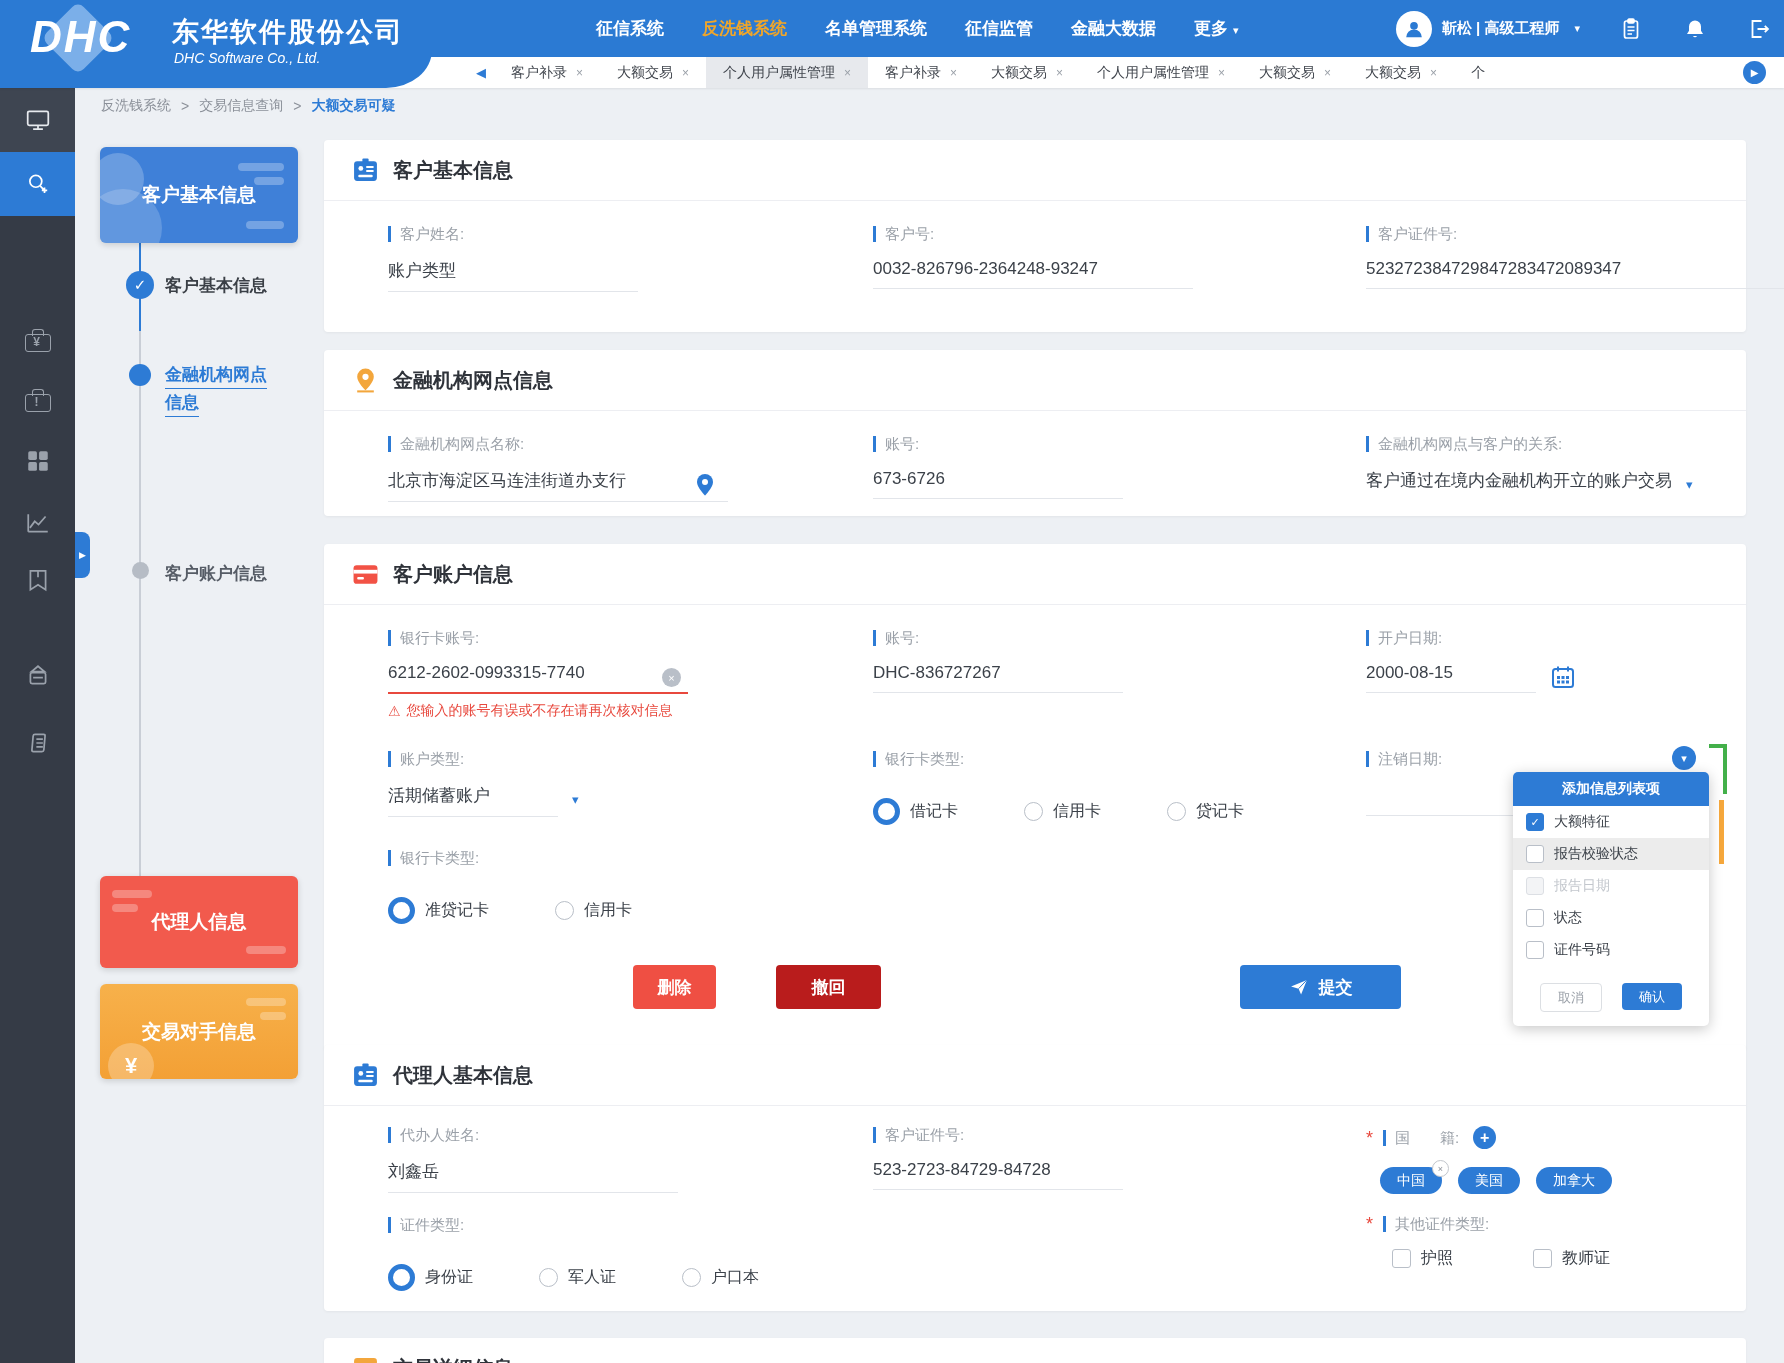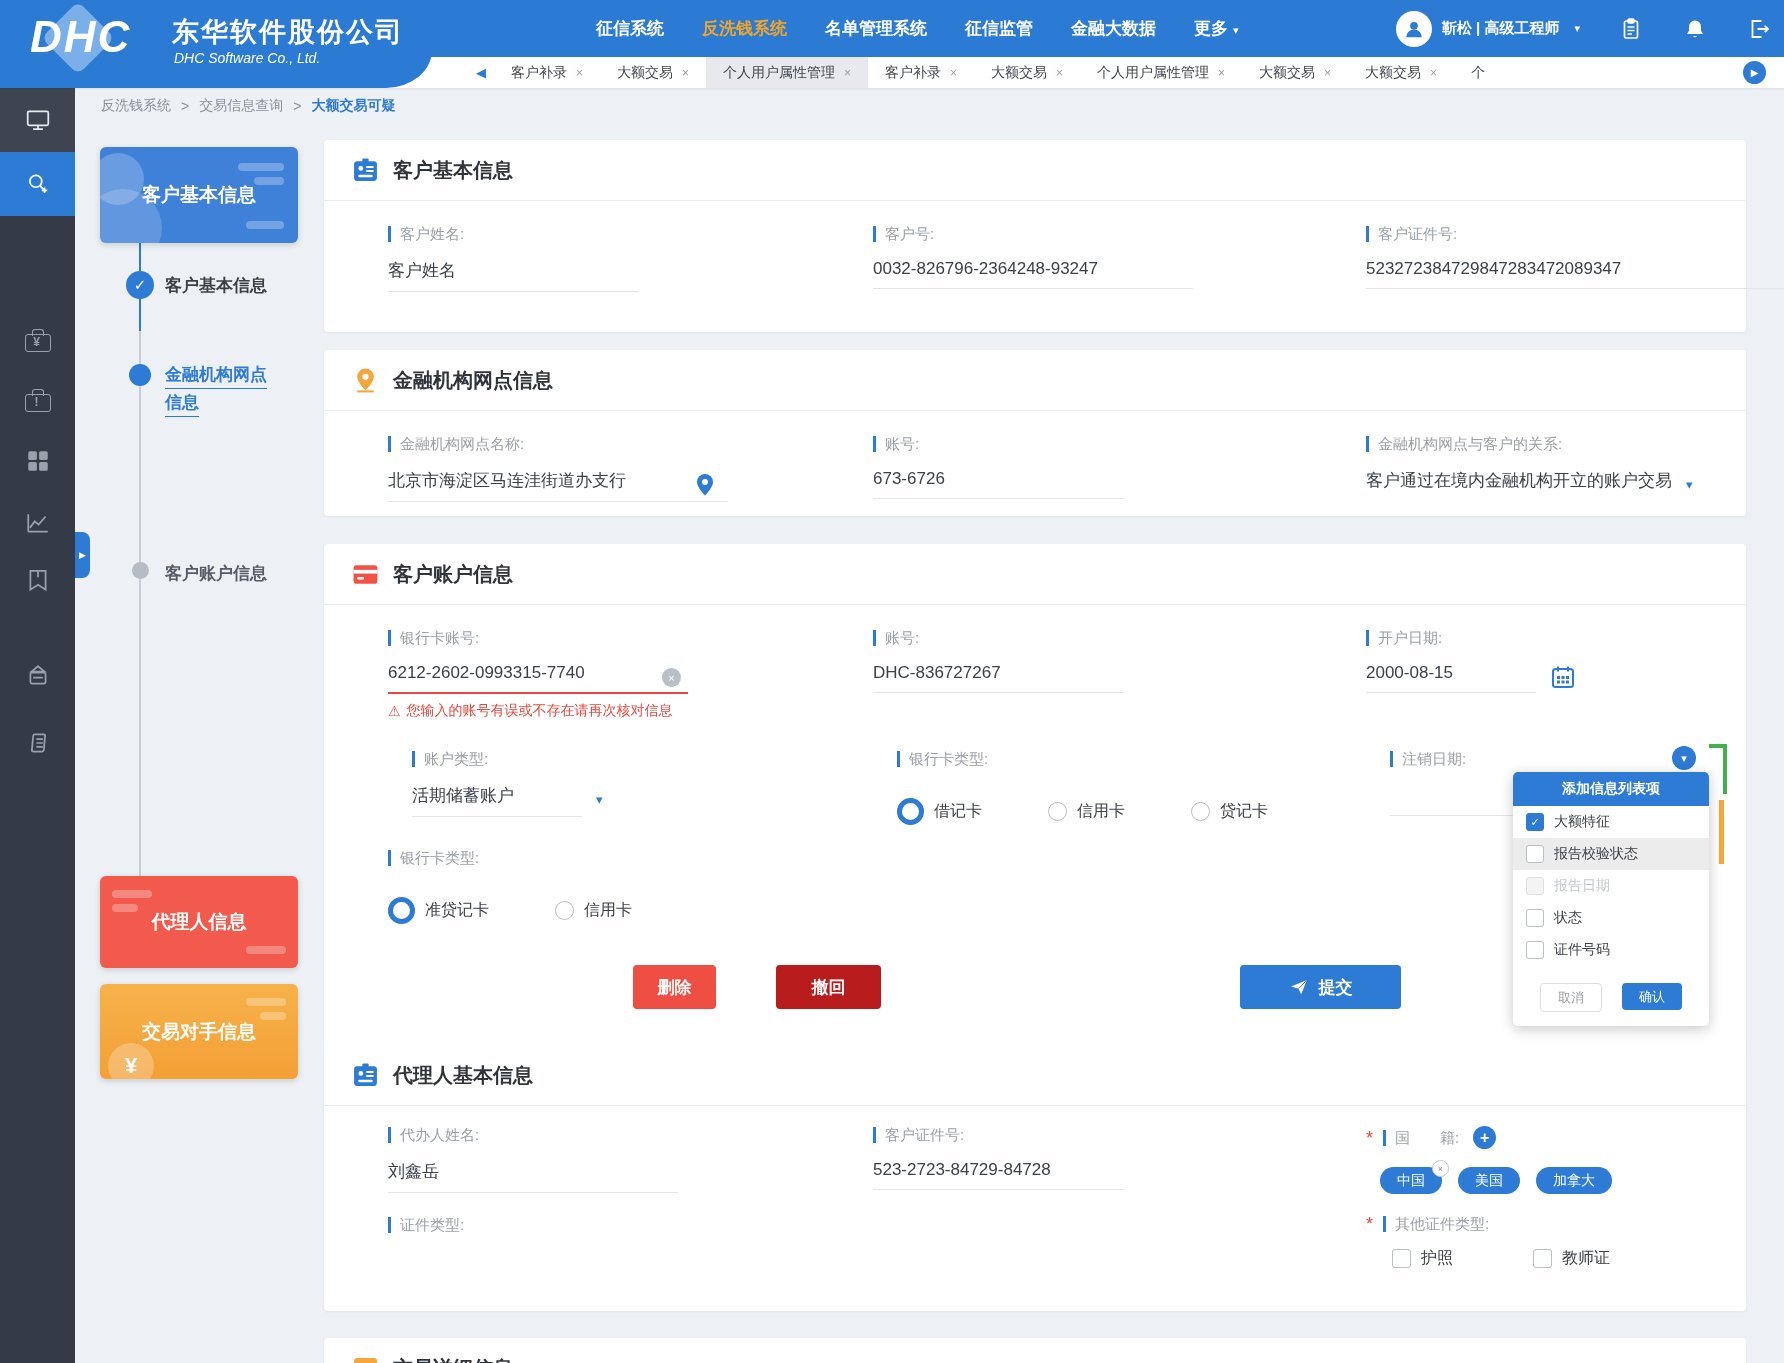--- a/index.html
+++ b/index.html
@@ -336,21 +336,21 @@
           <circle cx="8.5" cy="11" r="2.3" fill="#fff"></circle>
           <rect x="13.5" y="8.6" width="7.5" height="2" rx="1" fill="#fff"></rect>
           <rect x="13.5" y="12.4" width="7.5" height="2" rx="1" fill="#fff"></rect>
           <rect x="6" y="17" width="14" height="2.4" rx="1.2" fill="#fff"></rect>
         </svg>
       <span class="card-title">客户基本信息</span>
     </div>
     <div class="frow">
       <div>
         <span class="flabel">客户姓名:</span>
-        <div class="fval w250">客户姓名</div>
+        <div class="fval w250">账户类型</div>
       </div>
       <div>
         <span class="flabel">客户号:</span>
         <div class="fval w320">0032-826796-2364248-93247</div>
       </div>
       <div>
         <span class="flabel">客户证件号:</span>
         <div class="fval w430">523272384729847283472089347</div>
       </div>
     </div>
@@ -425,21 +425,21 @@
               <rect x="7" y="12" width="3" height="3" fill="#2d7bd5" stroke="none"></rect>
               <rect x="11.5" y="12" width="3" height="3" fill="#2d7bd5" stroke="none"></rect>
               <rect x="16" y="12" width="3" height="3" fill="#2d7bd5" stroke="none"></rect>
               <rect x="7" y="16.5" width="3" height="3" fill="#2d7bd5" stroke="none"></rect>
               <rect x="11.5" y="16.5" width="3" height="3" fill="#2d7bd5" stroke="none"></rect>
               <rect x="16" y="16.5" width="3" height="3" fill="#2d7bd5" stroke="none"></rect>
             </svg>
         </div>
       </div>
     </div>
-    <div class="frow" style="padding-top:30px;margin-left:24px;">
+    <div class="frow" style="padding-top:30px;">
       <div>
         <span class="flabel">账户类型:</span>
         <div class="fvline">
           <div class="fval w170">活期储蓄账户</div>
           <span class="dd">▾</span>
         </div>
       </div>
       <div>
         <span class="flabel">银行卡类型:</span>
         <div class="radio-row">
@@ -541,20 +541,34 @@
             </span>
           <span class="tag">
               <span>加拿大</span>
             </span>
         </div>
       </div>
     </div>
     <div class="frow" style="padding-top:22px;">
       <div>
         <span class="flabel">证件类型:</span>
+        <div class="radio-row">
+          <span class="ropt">
+              <span class="radio sel"></span>
+              <span class="rlab">身份证</span>
+            </span>
+          <span class="ropt">
+              <span class="radio"></span>
+              <span class="rlab">军人证</span>
+            </span>
+          <span class="ropt">
+              <span class="radio"></span>
+              <span class="rlab">户口本</span>
+            </span>
+        </div>
       </div>
       <div></div>
       <div>
         <div class="natline">
           <span class="req">*</span>
           <span class="flabel" style="margin-bottom:0;">其他证件类型:</span>
         </div>
         <div class="radio-row" style="padding-left:26px;">
           <span class="ropt" style="margin-right:66px;">
               <span class="cbox"></span>

